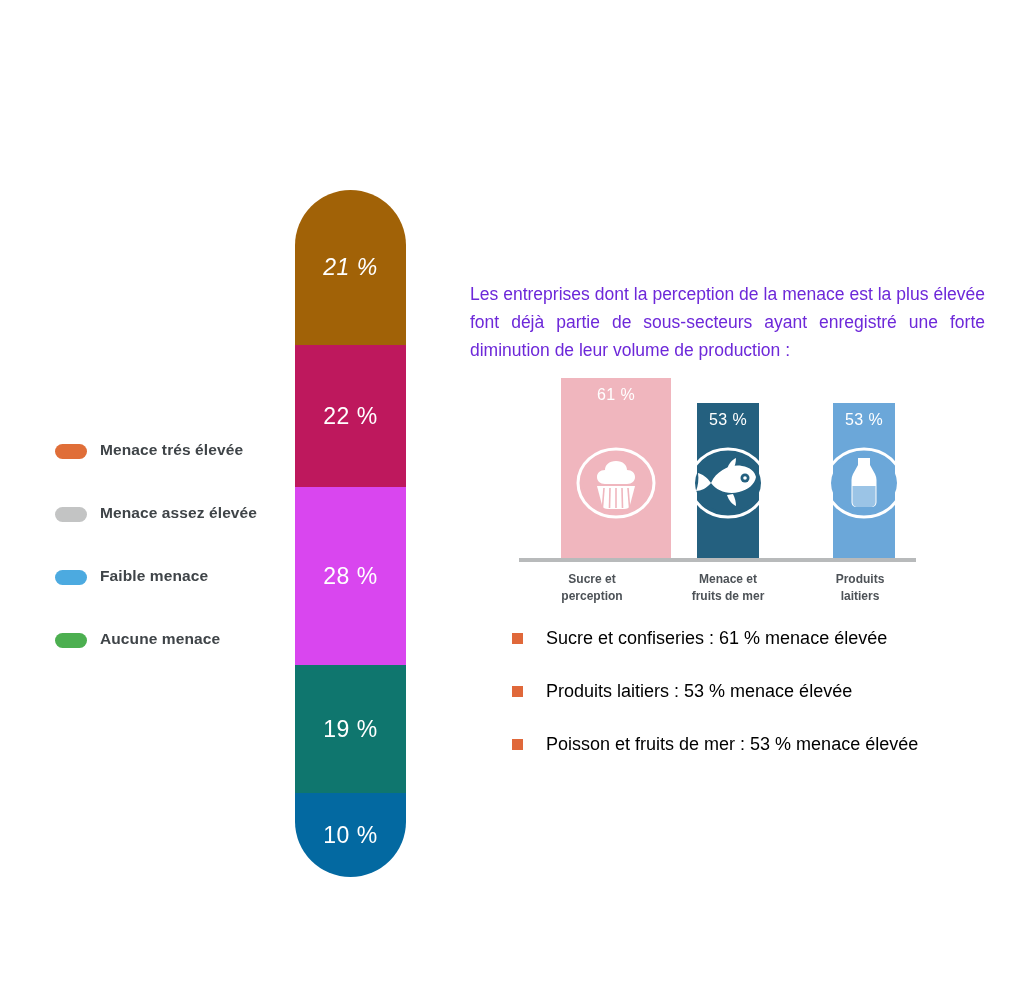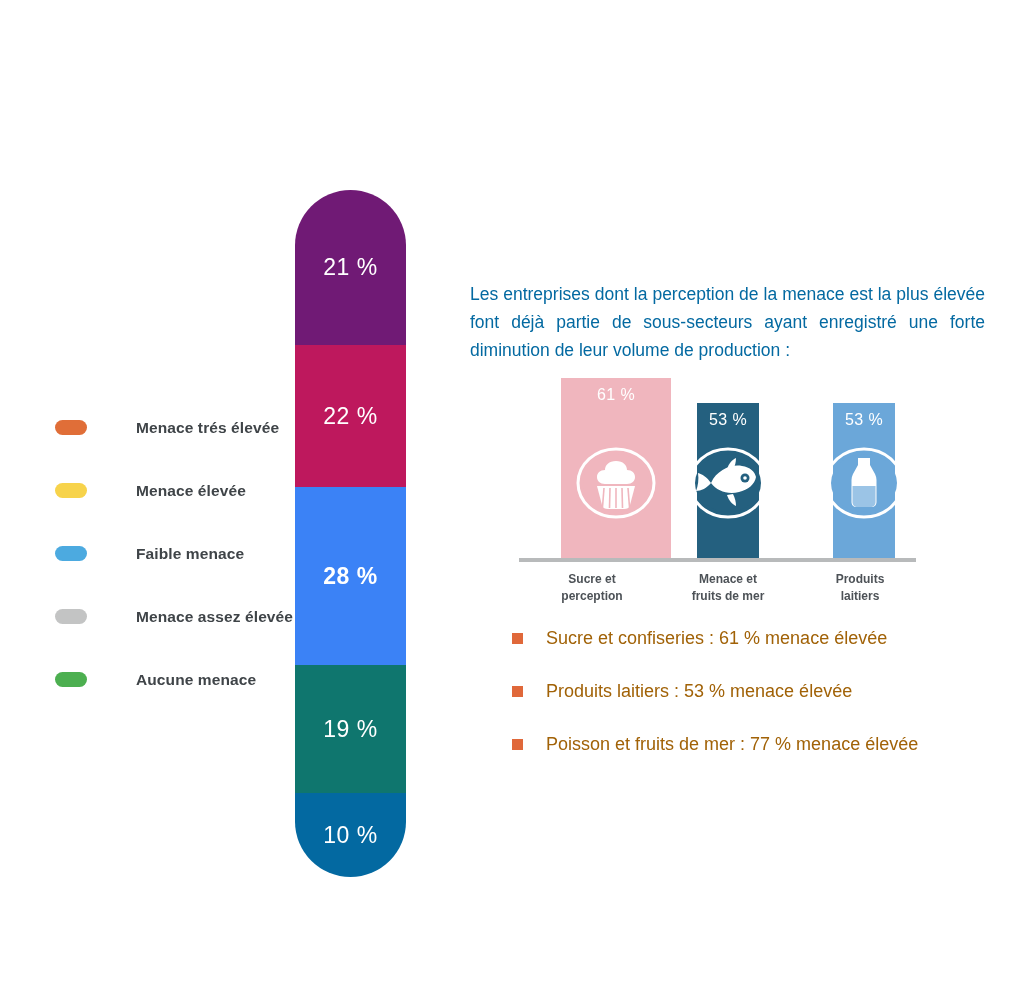--- a/index.html
+++ b/index.html
@@ -18,23 +18,22 @@
 
   
   #legend {
     position: absolute;
     left: 55px;
     top: 396px;
     width: 230px;
   }
   .legend-row {
     display: flex;
-    align-items: center;
+    align-items: flex-end;
     height: 63px;
-    gap: 36px;
   }
   .legend-swatch {
     width: 32px;
     height: 15px;
     border-radius: 8px;
     flex: 0 0 auto;
   }
   .legend-label {
     margin-left: 13px;
     font-size: 15.5px;
@@ -75,21 +74,21 @@
   
   #right {
     position: absolute;
     left: 470px;
     top: 262px;
     width: 520px;
   }
   #intro {
     font-size: 17.5px;
     line-height: 1.62;
-    color: #0369a1;
+    color: #6d28d9;
     text-align: justify;
     width: 515px;
   }
 
   
   #minichart {
     position: absolute;
     left: 519px;
     top: 368px;
     width: 400px;
@@ -161,59 +160,55 @@
   }
   .bullet-mark {
     width: 11px;
     height: 11px;
     margin-top: 5px;
     flex: 0 0 auto;
   }
   .bullet-text {
     margin-left: 23px;
     font-size: 18px;
-    color: #a16207;
+    color: #000000;
     white-space: nowrap;
   }
 </style>
 </head>
 <body>
 
 <div id="legend">
   <div class="legend-row">
     <span class="legend-swatch" style="background:#E06E38"></span>
     <span class="legend-label">Menace trés élevée</span>
   </div>
   <div class="legend-row">
-    <span class="legend-swatch" style="background:#F7D34B"></span>
-    <span class="legend-label">Menace élevée</span>
+    <span class="legend-swatch" style="background:#C3C4C4"></span>
+    <span class="legend-label">Menace assez élevée</span>
   </div>
   <div class="legend-row">
     <span class="legend-swatch" style="background:#4CAAE0"></span>
     <span class="legend-label">Faible menace</span>
   </div>
   <div class="legend-row">
-    <span class="legend-swatch" style="background:#C3C4C4"></span>
-    <span class="legend-label">Menace assez élevée</span>
-  </div>
-  <div class="legend-row">
     <span class="legend-swatch" style="background:#4CAF50"></span>
     <span class="legend-label">Aucune menace</span>
   </div>
 </div>
 
 <div id="stack-wrap">
   <div id="stack">
-    <div class="stack-seg" style="background:#701a75;height:155px;">
+    <div class="stack-seg" style="background:#a16207;height:155px;font-style:italic;">
       <span class="stack-val">21 %</span>
     </div>
     <div class="stack-seg" style="background:#be185d;height:142px;">
       <span class="stack-val">22 %</span>
     </div>
-    <div class="stack-seg" style="background:#3b82f6;height:178px;font-weight:bold;">
+    <div class="stack-seg" style="background:#d946ef;height:178px;">
       <span class="stack-val">28 %</span>
     </div>
     <div class="stack-seg" style="background:#0f766e;height:128px;">
       <span class="stack-val">19 %</span>
     </div>
     <div class="stack-seg" style="background:#0369a1;height:84px;">
       <span class="stack-val">10 %</span>
     </div>
   </div>
 </div>
@@ -297,15 +292,15 @@
   <div class="bullet-row">
     <span class="bullet-mark" style="background:#E0683A"></span>
     <span class="bullet-text">Sucre et confiseries : 61 % menace élevée</span>
   </div>
   <div class="bullet-row">
     <span class="bullet-mark" style="background:#E0683A"></span>
     <span class="bullet-text">Produits laitiers : 53 % menace élevée</span>
   </div>
   <div class="bullet-row">
     <span class="bullet-mark" style="background:#E0683A"></span>
-    <span class="bullet-text">Poisson et fruits de mer : 77 % menace élevée</span>
+    <span class="bullet-text">Poisson et fruits de mer : 53 % menace élevée</span>
   </div>
 </div>
 
 </body></html>

